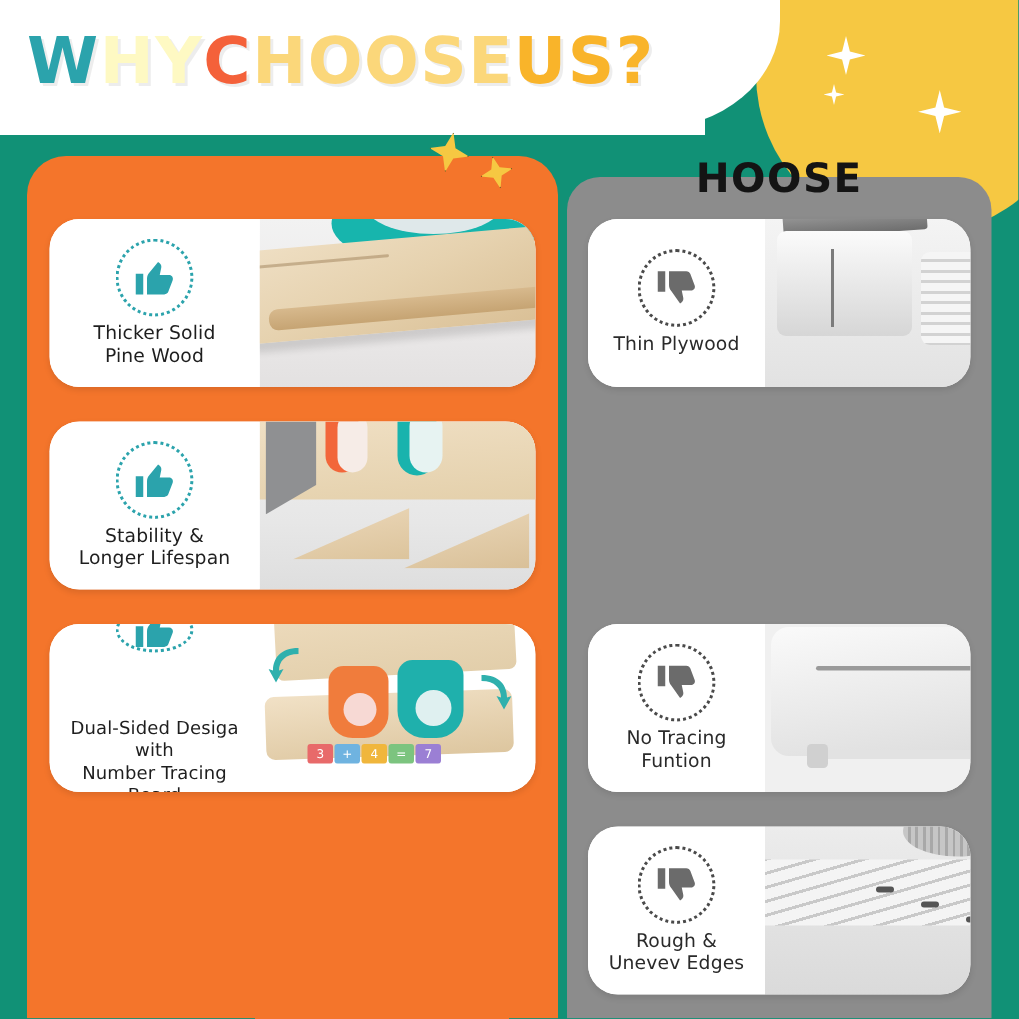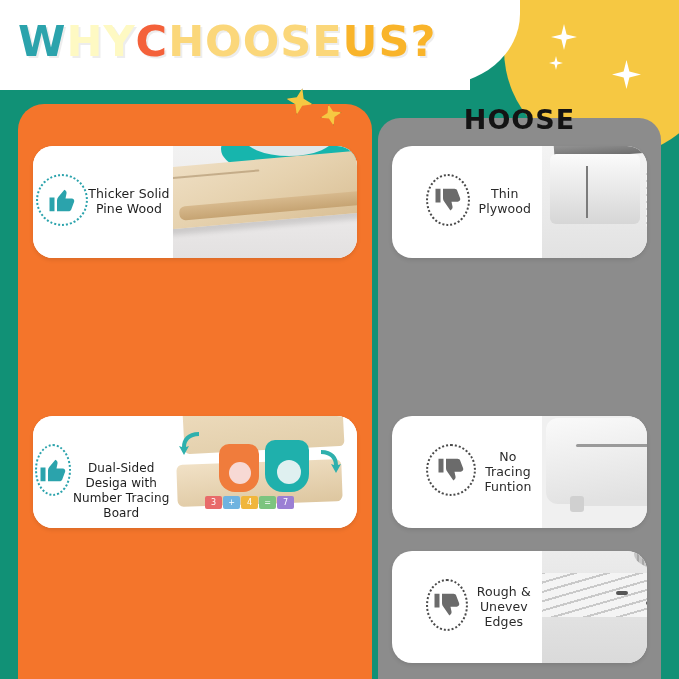--- a/index.html
+++ b/index.html
@@ -59,24 +59,24 @@
   .burst.b1{left:286px;top:88px;width:25px;height:25px;transform:rotate(12deg);}
   .burst.b2{left:320px;top:104px;width:20px;height:20px;transform:rotate(-14deg);}
 
   
   .card{position:absolute;background:#ffffff;border-radius:20px;overflow:hidden;
      box-shadow:0 2px 4px rgba(0,0,0,0.10);display:flex;}
   .card.pro{left:33px;width:324px;height:112px;}
   .card.oth{left:392px;width:255px;height:112px;}
   .r1{top:146px;} .r2{top:281px;} .r3{top:416px;} .r4{top:551px;}
 
-  .card-left{width:140px;flex:0 0 140px;display:flex;
+  .card-left{width:140px;flex:0 0 140px;display:flex;flex-direction:column;
      align-items:center;justify-content:center;padding:4px 2px 6px;box-sizing:border-box;
      position:relative;z-index:2;background:#ffffff;}
-  .card.oth .card-left{width:118px;flex:0 0 118px;margin-left:32px;}
+  .card.oth .card-left{width:118px;flex:0 0 118px;}
 
   .ic-wrap{width:52px;height:52px;border-radius:50%;
      display:flex;align-items:center;justify-content:center;position:relative;margin-bottom:3px;}
   .ic-wrap::before{content:"";position:absolute;inset:0;border-radius:50%;
      border:2.4px dotted #2ba3ac;}
   .card.oth .ic-wrap::before{border-color:#4a4a4a;}
   .ic-wrap svg{width:30px;height:30px;display:block;}
 
   .card-label{font-family:"DejaVu Sans",sans-serif;font-size:12.5px;line-height:15px;
      color:#1e1e1e;text-align:center;white-space:pre-line;letter-spacing:0.1px;}
@@ -224,20 +224,43 @@
     <div class="card-img">
       <div class="ph p1">
         <div class="plate"></div>
           <div class="plate2"></div>
         <div class="board"></div>
           <div class="edge"></div>
       </div>
     </div>
   </div>
 
+  <div class="card pro r2">
+    <div class="card-left">
+      <div class="ic-wrap">
+        <svg viewBox="0 0 24 24" fill="#2ba3ac">
+            <path d="M2 10h4v11H2zM8 21h9.2c1 0 1.9-.6 2.2-1.5l2.3-6.1c.5-1.3-.5-2.7-1.9-2.7h-5l.8-3.9c.2-.9-.1-1.8-.8-2.4l-.9-.7L9.2 9.4c-.8.9-1.2 2-1.2 3.2z"></path>
+          </svg>
+      </div>
+      <div class="card-label">Stability &amp;
+Longer Lifespan</div>
+    </div>
+    <div class="card-img">
+      <div class="ph p2">
+        <div class="slab"></div>
+          <div class="gblk"></div>
+        <div class="or"></div>
+          <div class="orw"></div>
+        <div class="tl"></div>
+          <div class="tlw"></div>
+        <div class="tri1"></div>
+          <div class="tri2"></div>
+      </div>
+    </div>
+  </div>
 
   <div class="card pro r3">
     <div class="card-left">
       <div class="ic-wrap">
         <svg viewBox="0 0 24 24" fill="#2ba3ac">
             <path d="M2 10h4v11H2zM8 21h9.2c1 0 1.9-.6 2.2-1.5l2.3-6.1c.5-1.3-.5-2.7-1.9-2.7h-5l.8-3.9c.2-.9-.1-1.8-.8-2.4l-.9-.7L9.2 9.4c-.8.9-1.2 2-1.2 3.2z"></path>
           </svg>
       </div>
       <div class="card-label">Dual-Sided Desiga with
 Number Tracing Board</div>

